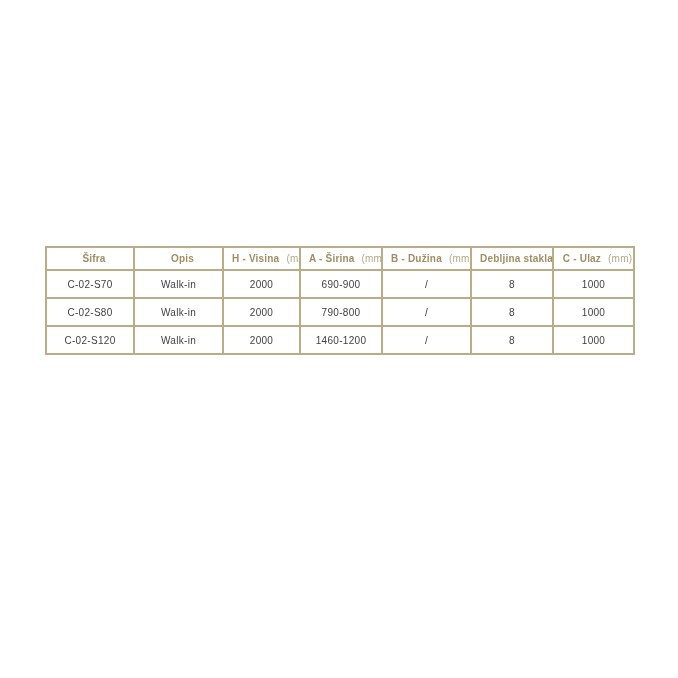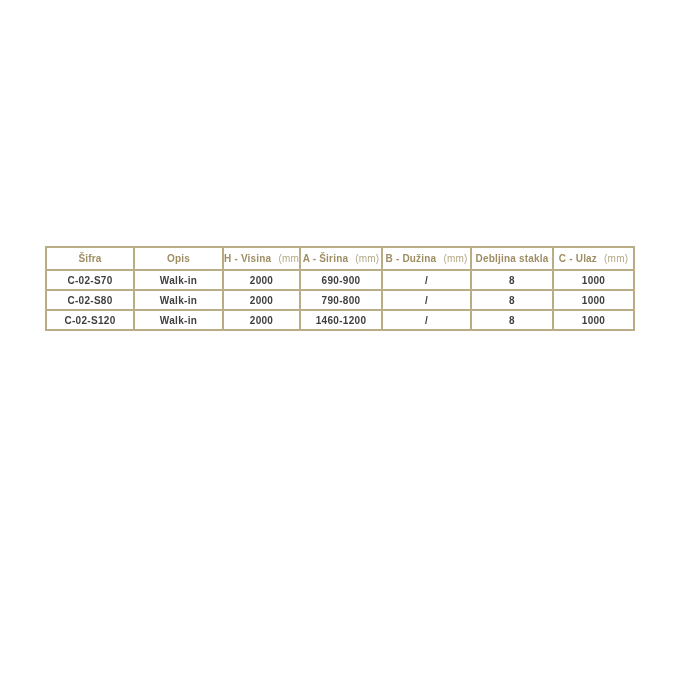--- a/index.html
+++ b/index.html
@@ -34,30 +34,31 @@
     vertical-align: middle;
     white-space: nowrap;
     overflow: hidden;
   }
   .spec-table th {
     height: 23px;
     font-size: 10px;
     font-weight: 700;
     letter-spacing: 0.2px;
     color: var(--header-text);
+    padding-left: 8px;
   }
   .spec-table th .unit {
     font-weight: 400;
     color: var(--header-unit-text);
   }
   .spec-table th .unit:not(:empty) { margin-left: 7px; }
   .spec-table td {
-    height: 20px;
+    height: 28px;
     font-size: 10px;
-    font-weight: 700;
+    font-weight: 400;
     letter-spacing: 0.3px;
     color: var(--body-text);
     margin-left: 35px;
   }
 </style>
 </head>
 <body>
 
 <div class="screen">
   <table class="spec-table">

